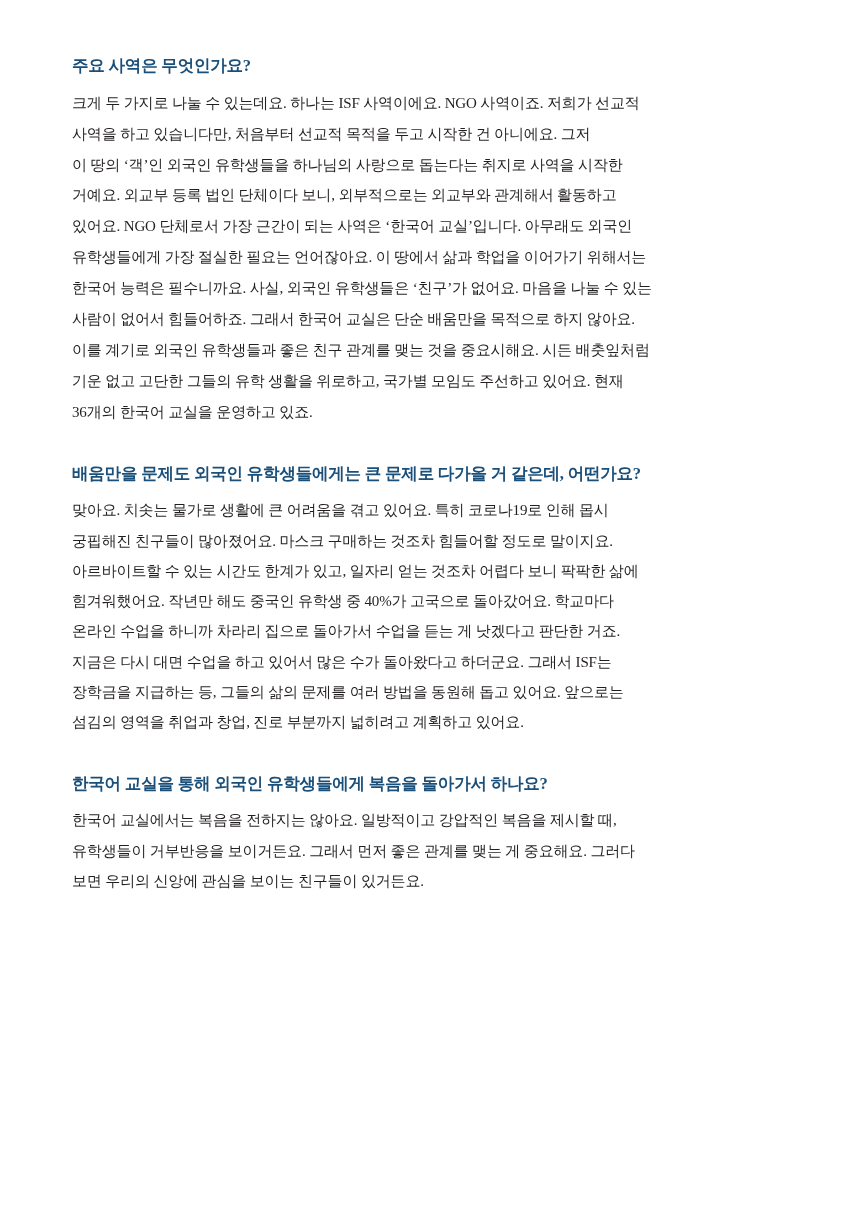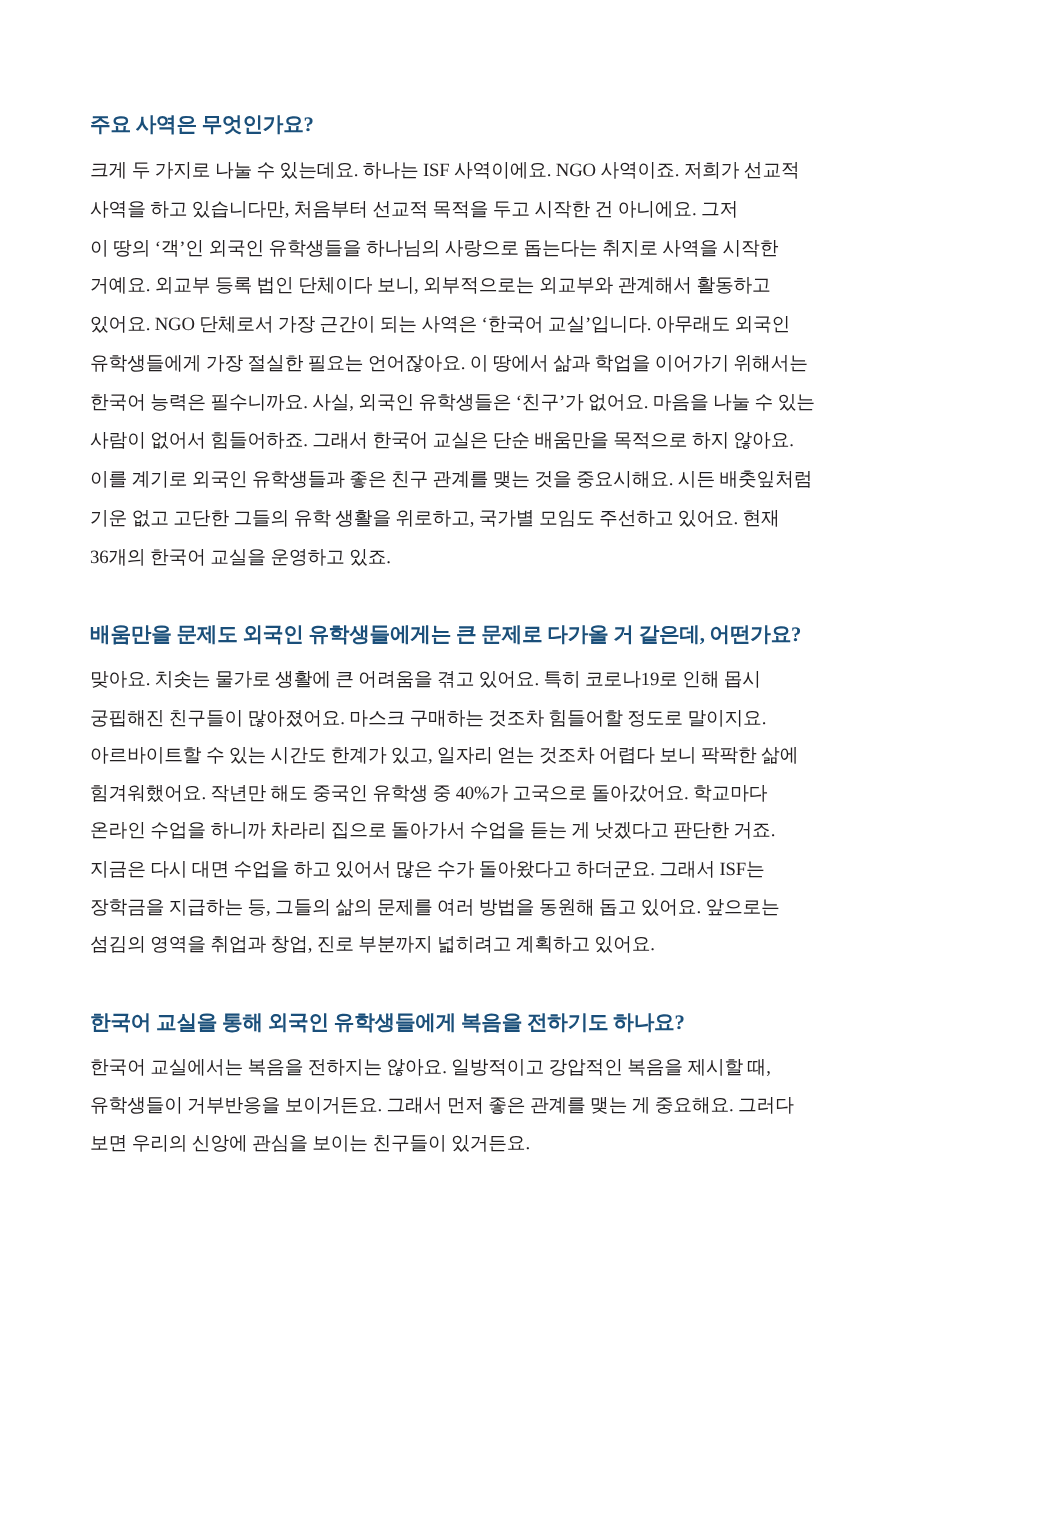--- a/index.html
+++ b/index.html
@@ -12,21 +12,21 @@
     background: #ffffff;
     font-family: "Liberation Serif", "DejaVu Serif", serif;
     color: #231f20;
     overflow: hidden;
   }
   .page {
     position: relative;
     width: 850px;
     height: 1232px;
     box-sizing: border-box;
-    padding: 88px 72px 40px 72px;
+    padding: 54px 72px 40px 72px;
   }
   .article {
     width: 706px;
   }
   .qa-block {
     margin-bottom: 34px;
   }
   .qa-block:last-child {
     margin-bottom: 0;
   }
@@ -80,21 +80,21 @@
 궁핍해진 친구들이 많아졌어요. 마스크 구매하는 것조차 힘들어할 정도로 말이지요.
 아르바이트할 수 있는 시간도 한계가 있고, 일자리 얻는 것조차 어렵다 보니 팍팍한 삶에
 힘겨워했어요. 작년만 해도 중국인 유학생 중 40%가 고국으로 돌아갔어요. 학교마다
 온라인 수업을 하니까 차라리 집으로 돌아가서 수업을 듣는 게 낫겠다고 판단한 거죠.
 지금은 다시 대면 수업을 하고 있어서 많은 수가 돌아왔다고 하더군요. 그래서 ISF는
 장학금을 지급하는 등, 그들의 삶의 문제를 여러 방법을 동원해 돕고 있어요. 앞으로는
 섬김의 영역을 취업과 창업, 진로 부분까지 넓히려고 계획하고 있어요.</p>
     </section>
 
     <section class="qa-block">
-      <h2 class="question">한국어 교실을 통해 외국인 유학생들에게 복음을 전하기도 하나요?</h2>
+      <h2 class="question">한국어 교실을 통해 외국인 유학생들에게 복음을 돌아가서 하나요?</h2>
       <p class="answer">한국어 교실에서는 복음을 전하지는 않아요. 일방적이고 강압적인 복음을 제시할 때,
 유학생들이 거부반응을 보이거든요. 그래서 먼저 좋은 관계를 맺는 게 중요해요. 그러다
 보면 우리의 신앙에 관심을 보이는 친구들이 있거든요.</p>
     </section>
 
 
   </div>
 </div>
 
 </body></html>

